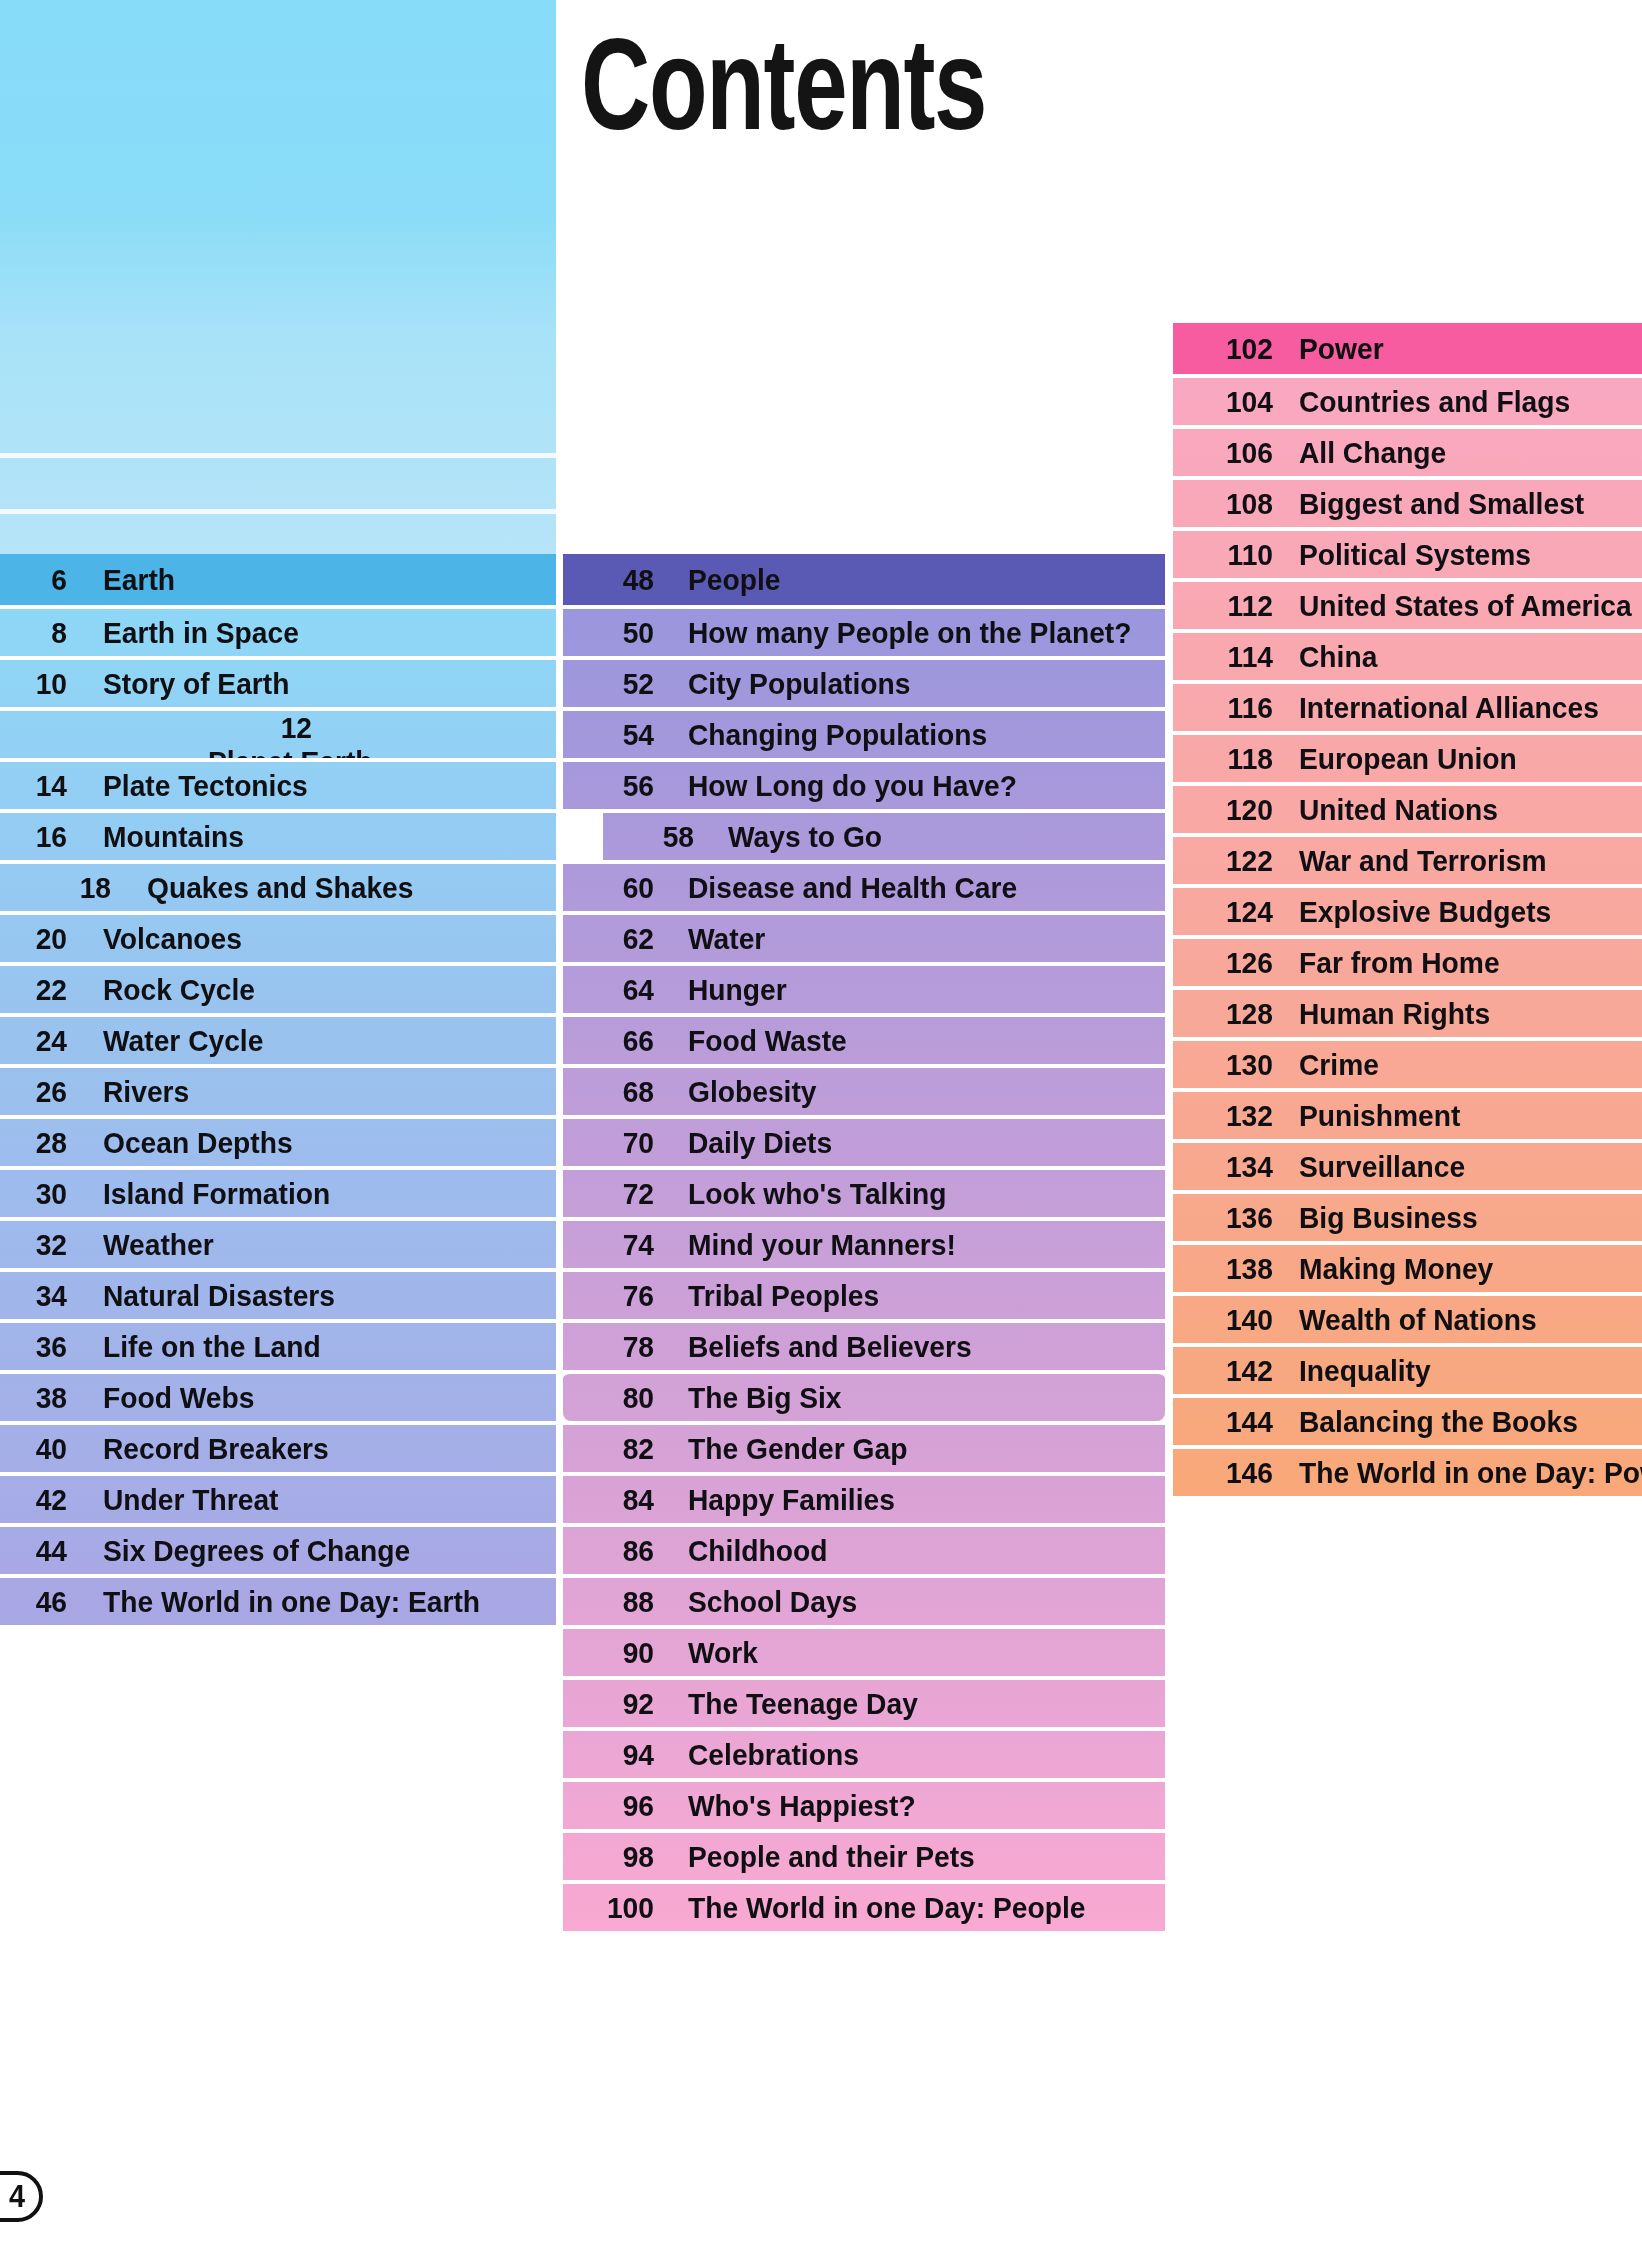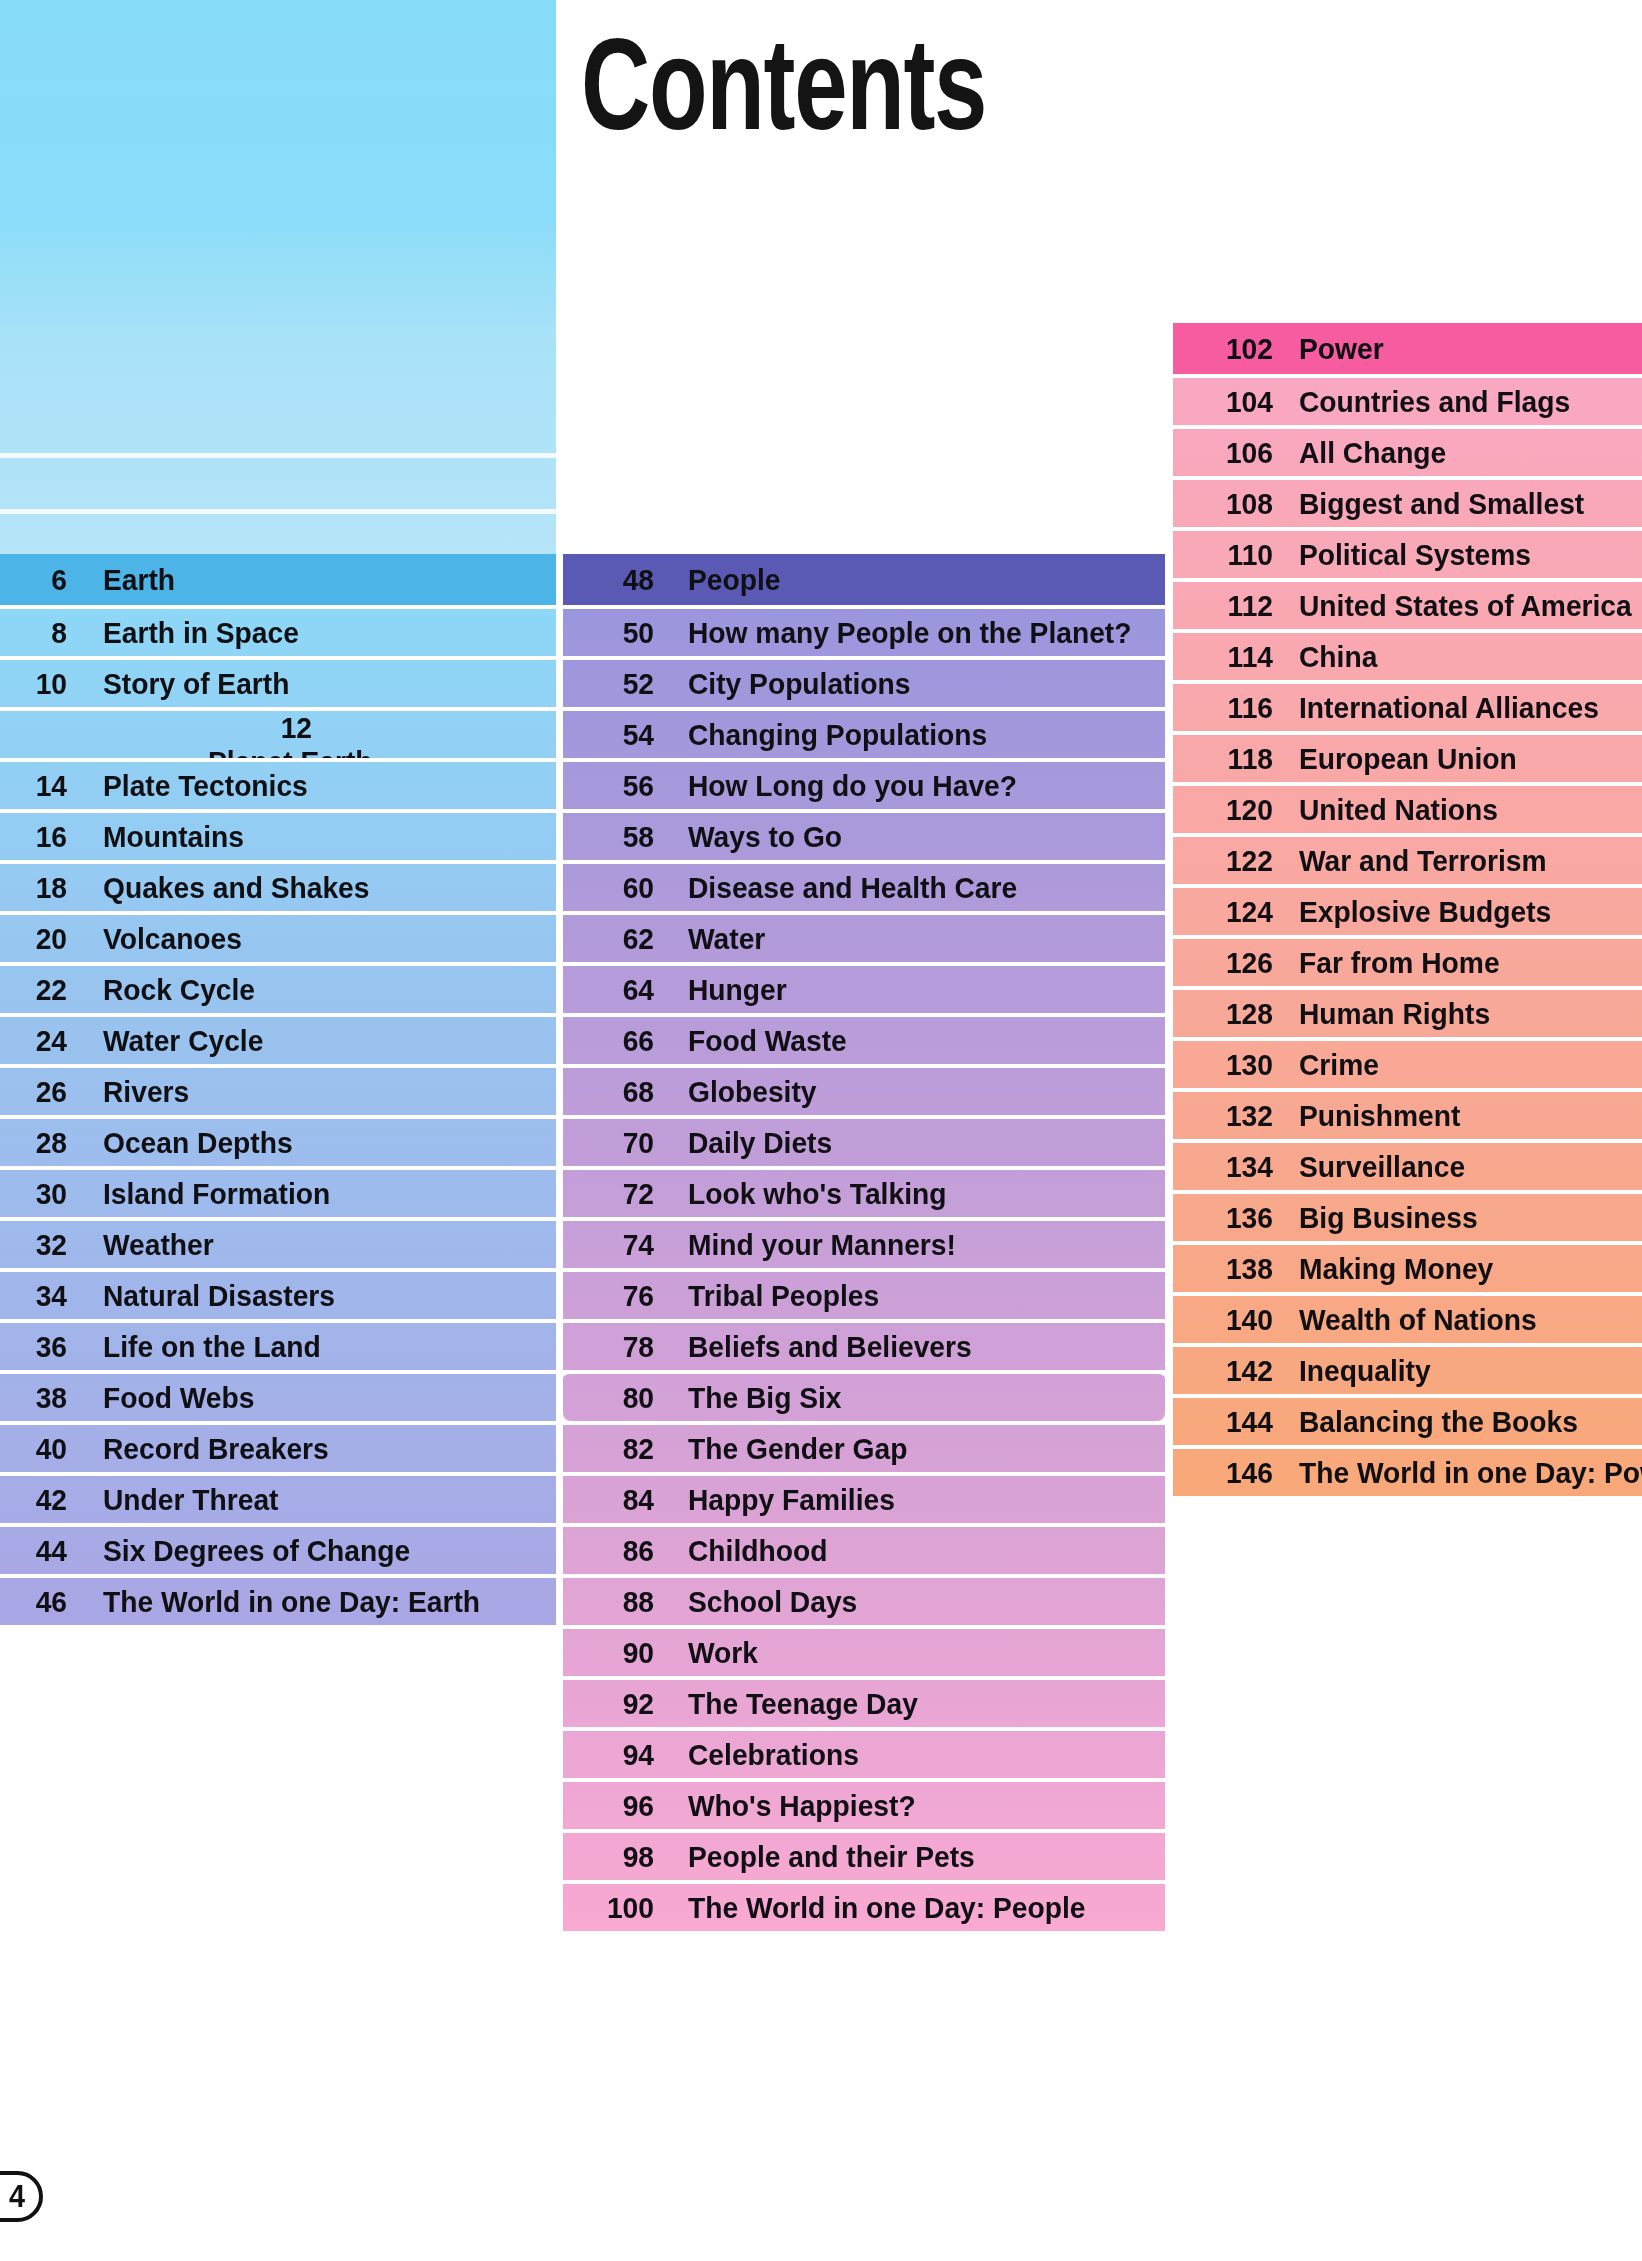--- a/index.html
+++ b/index.html
@@ -168,21 +168,21 @@
       <span class="ttl">Planet Earth</span>
     </div>
     <div class="row" style="background: linear-gradient(rgb(146, 208, 244), rgb(147, 205, 243));">
       <span class="pg">14</span>
       <span class="ttl">Plate Tectonics</span>
     </div>
     <div class="row" style="background: linear-gradient(rgb(147, 205, 243), rgb(149, 203, 242));">
       <span class="pg">16</span>
       <span class="ttl">Mountains</span>
     </div>
-    <div class="row" style="background: linear-gradient(rgb(149, 203, 242), rgb(150, 200, 241));">
+    <div class="row" style="background: linear-gradient(rgb(149, 203, 242), rgb(150, 200, 241)); padding-left: 44px;">
       <span class="pg">18</span>
       <span class="ttl">Quakes and Shakes</span>
     </div>
     <div class="row" style="background: linear-gradient(rgb(150, 200, 241), rgb(151, 198, 240));">
       <span class="pg">20</span>
       <span class="ttl">Volcanoes</span>
     </div>
     <div class="row" style="background: linear-gradient(rgb(151, 198, 240), rgb(153, 195, 239));">
       <span class="pg">22</span>
       <span class="ttl">Rock Cycle</span>
@@ -251,21 +251,21 @@
       <span class="ttl">City Populations</span>
     </div>
     <div class="row" style="background: linear-gradient(rgb(161, 151, 220), rgb(165, 152, 220));">
       <span class="pg">54</span>
       <span class="ttl">Changing Populations</span>
     </div>
     <div class="row" style="background: linear-gradient(rgb(165, 152, 220), rgb(169, 153, 219));">
       <span class="pg">56</span>
       <span class="ttl">How Long do you Have?</span>
     </div>
-    <div class="row" style="background: linear-gradient(rgb(169, 153, 219), rgb(172, 154, 219));">
+    <div class="row" style="background: linear-gradient(rgb(169, 153, 219), rgb(172, 154, 219)); margin-left: 40px;">
       <span class="pg">58</span>
       <span class="ttl">Ways to Go</span>
     </div>
     <div class="row" style="background: linear-gradient(rgb(172, 154, 219), rgb(176, 154, 218));">
       <span class="pg">60</span>
       <span class="ttl">Disease and Health Care</span>
     </div>
     <div class="row" style="background: linear-gradient(rgb(176, 154, 218), rgb(180, 155, 218));">
       <span class="pg">62</span>
       <span class="ttl">Water</span>

